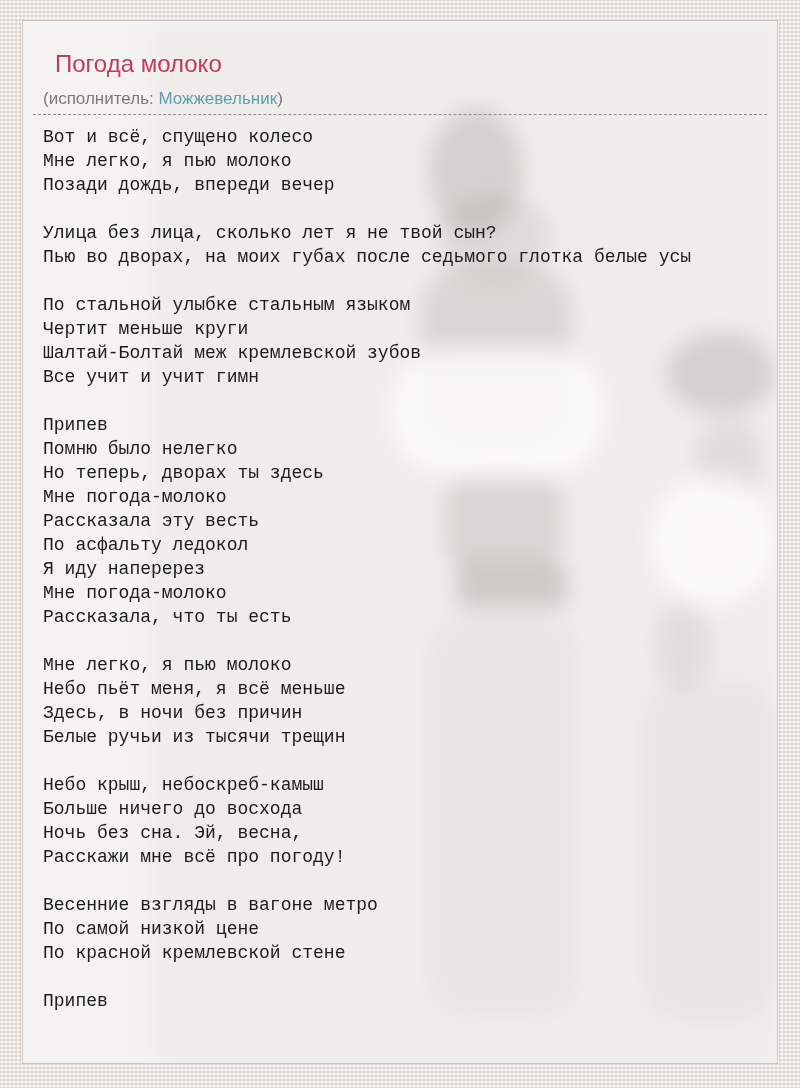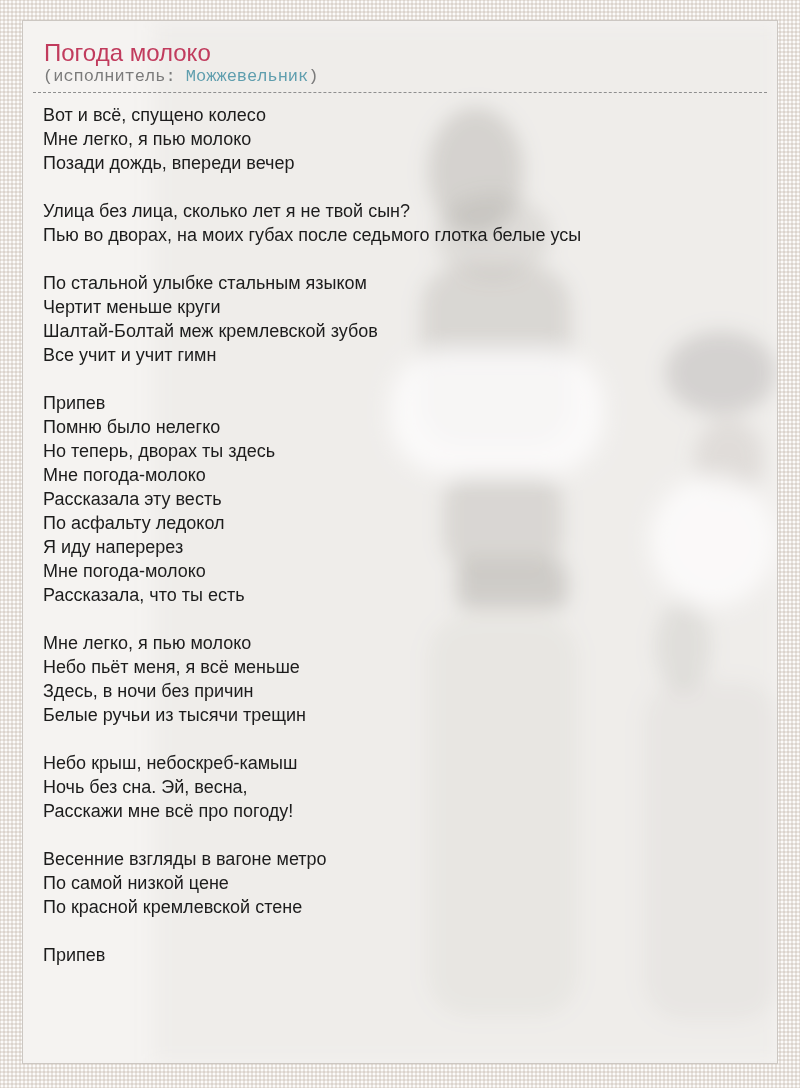--- a/index.html
+++ b/index.html
@@ -42,47 +42,46 @@
     pointer-events: none;
   }
   .header {
     position: relative;
     margin: 0 10px;
     padding: 18px 10px 5px 10px;
     border-bottom: 1px dashed var(--separator-color);
     z-index: 2;
   }
   .song-title {
-    margin: 1px;
+    margin: 12px;
     font-size: 24px;
     font-weight: 400;
     line-height: 26px;
     color: var(--title-color);
   }
   .artist-line {
     font-size: 17px;
     line-height: 20px;
     color: var(--muted);
-    font-family: Liberation Mono, monospace;
   }
   .artist-link {
     color: var(--artist-link);
     text-decoration: none;
     cursor: pointer;
   }
   .lyrics {
     position: relative;
     margin: 10px 10px 0 10px;
     padding: 0 10px;
     font-size: 18px;
     line-height: 24px;
     color: var(--text-color);
     z-index: 2;
   }
-  .lyric-line { white-space: pre; }
+  .lyric-line { white-space: pre; font-family: Liberation Mono, monospace; }
 </style>
 </head>
 <body>
 
 <div class="card">
 
   <svg class="photo-backdrop" width="756" height="1044" viewBox="0 0 756 1044" xmlns="http://www.w3.org/2000/svg">
     <defs>
       <filter id="soft" x="-60%" y="-60%" width="220%" height="220%">
         <feGaussianBlur stdDeviation="10"></feGaussianBlur>
@@ -132,20 +131,21 @@
       <div class="lyric-line">Я иду наперерез</div>
       <div class="lyric-line">Мне погода-молоко</div>
       <div class="lyric-line">Рассказала, что ты есть</div>
       <div class="lyric-line">&nbsp;</div>
       <div class="lyric-line">Мне легко, я пью молоко</div>
       <div class="lyric-line">Небо пьёт меня, я всё меньше</div>
       <div class="lyric-line">Здесь, в ночи без причин</div>
       <div class="lyric-line">Белые ручьи из тысячи трещин</div>
       <div class="lyric-line">&nbsp;</div>
       <div class="lyric-line">Небо крыш, небоскреб-камыш</div>
+      <div class="lyric-line">Больше ничего до восхода</div>
       <div class="lyric-line">Ночь без сна. Эй, весна,</div>
       <div class="lyric-line">Расскажи мне всё про погоду!</div>
       <div class="lyric-line">&nbsp;</div>
       <div class="lyric-line">Весенние взгляды в вагоне метро</div>
       <div class="lyric-line">По самой низкой цене</div>
       <div class="lyric-line">По красной кремлевской стене</div>
       <div class="lyric-line">&nbsp;</div>
       <div class="lyric-line">Припев</div>
     </div>
 

